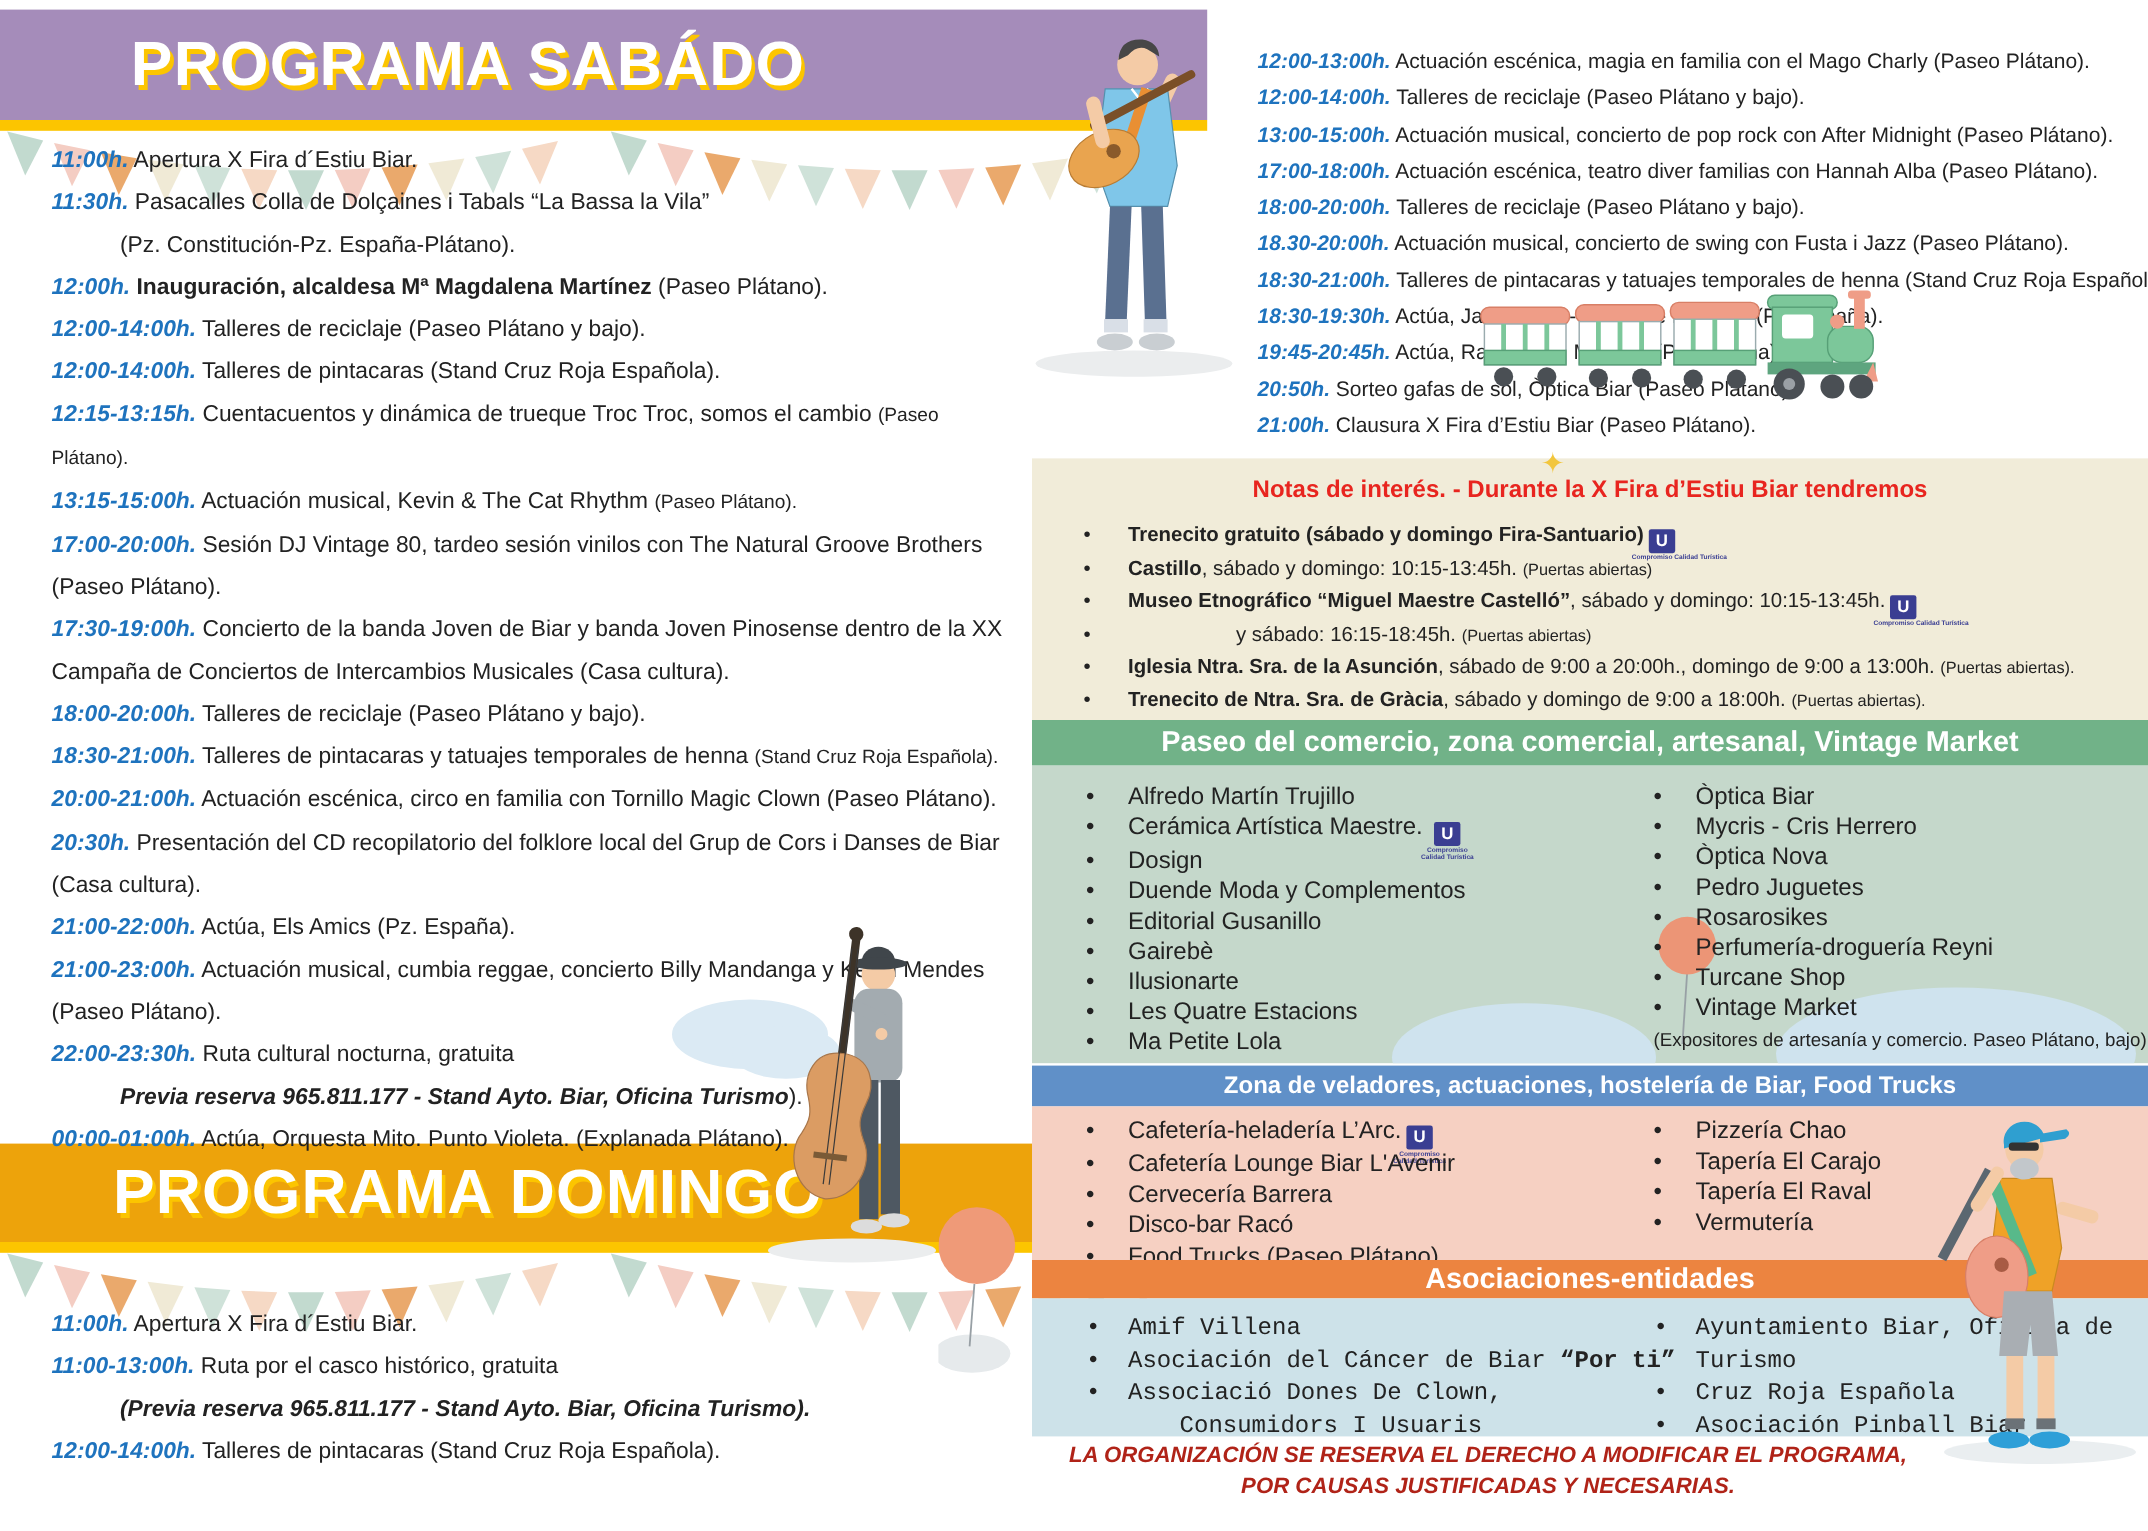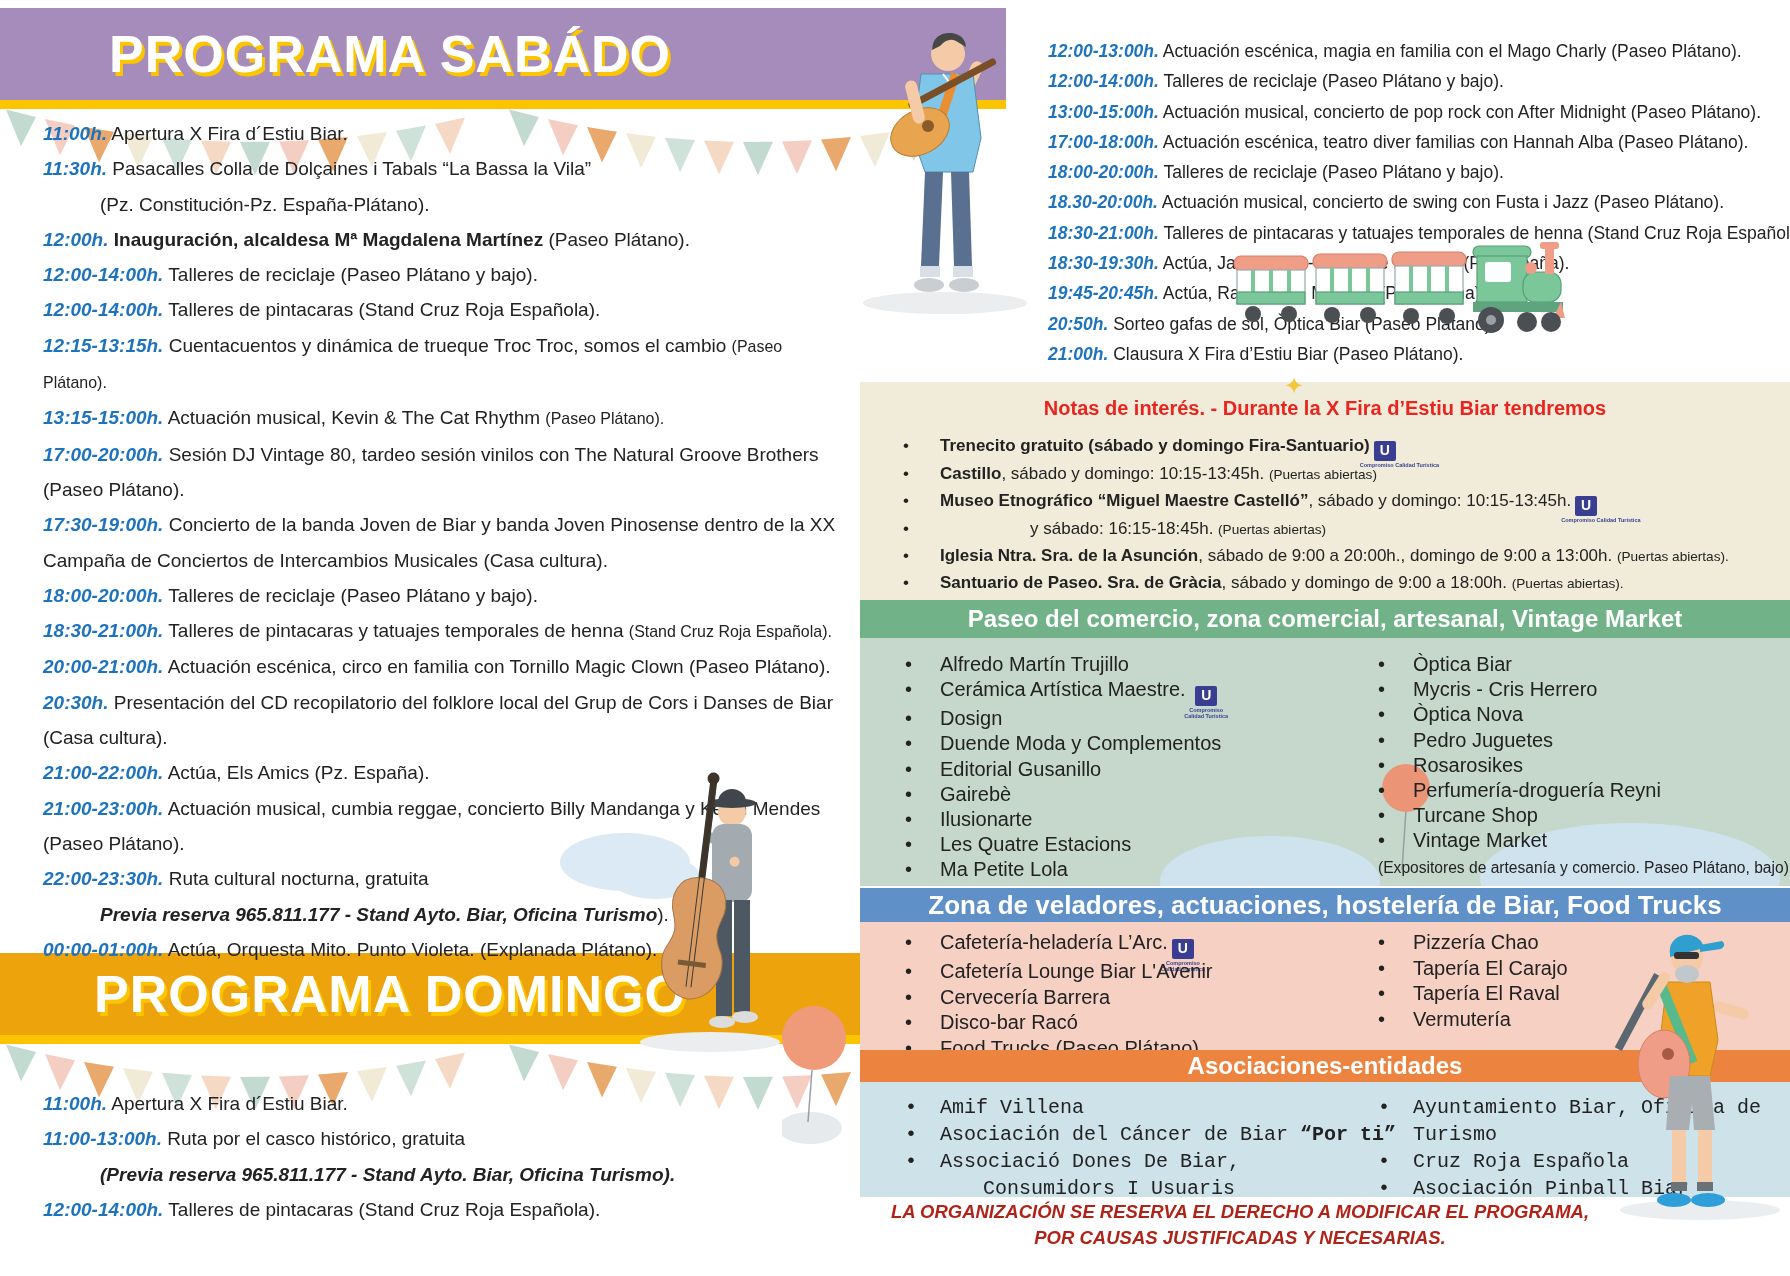--- a/index.html
+++ b/index.html
@@ -40,21 +40,21 @@
   #sparkle{position:absolute;left:1284px;top:372px;font-size:24px;color:#f2c63d;z-index:3;}
   #notes ul{margin:13px 0 0 43px;}
   #notes li{font-size:17px;line-height:26px;white-space:nowrap;padding-left:37px;}
   #notes li::before{left:0;}
   #notes li.ind{padding-left:127px;}
   #notes .sm{font-size:0.8em;}
   .b{font-weight:bold;}
 
   .shdr{text-align:center;color:#fff;font-weight:bold;z-index:2;}
   #hdr-green{top:600px;height:38px;line-height:38px;font-size:24px;background:var(--c-green);}
-  #hdr-blue{top:888px;height:34px;line-height:34px;font-size:26px;background:var(--c-blue);}
+  #hdr-blue{top:888px;height:34px;line-height:34px;font-size:20px;background:var(--c-blue);}
   #hdr-orange{top:1050px;height:32px;line-height:32px;font-size:24px;background:var(--c-orange);}
   #area-green{top:638px;height:248px;background:var(--c-greenbg);overflow:hidden;z-index:2;}
   #area-salmon{top:922px;height:128px;background:var(--c-salmonbg);z-index:2;}
   #area-ltblue{top:1082px;height:115px;background:var(--c-ltbluebg);z-index:2;font-family:Liberation Mono, monospace;}
 
   .blist{list-style:none;margin:0;padding:0;position:absolute;}
   .blist li{position:relative;padding-left:35px;}
   .blist li::before{content:"\2022";position:absolute;left:0;}
   .blist li.nb{padding-left:0;}
   .blist li.nb::before{content:"";}
@@ -190,21 +190,21 @@
     </div>
 
   <div class="rbox" id="notes">
     <h2>Notas de interés. - Durante la X Fira d’Estiu Biar tendremos</h2>
     <ul class="blist" style="position:static;">
         <li><span class="b">Trenecito gratuito (sábado y domingo Fira-Santuario)</span><span class="ct-logo"><span class="ct-glyph">U</span><span class="ct-caption">Compromiso Calidad Turística</span></span></li>
         <li><span class="b">Castillo</span><span>, sábado y domingo: 10:15-13:45h. </span><span class="sm">(Puertas abiertas)</span></li>
         <li><span class="b">Museo Etnográfico “Miguel Maestre Castelló”</span><span>, sábado y domingo: 10:15-13:45h.</span><span class="ct-logo"><span class="ct-glyph">U</span><span class="ct-caption">Compromiso Calidad Turística</span></span></li>
         <li class="ind"><span>y sábado: 16:15-18:45h. </span><span class="sm">(Puertas abiertas)</span></li>
         <li><span class="b">Iglesia Ntra. Sra. de la Asunción</span><span>, sábado de 9:00 a 20:00h., domingo de 9:00 a 13:00h. </span><span class="sm">(Puertas abiertas).</span></li>
-        <li><span class="b">Santuario de Paseo. Sra. de Gràcia</span><span>, sábado y domingo de 9:00 a 18:00h. </span><span class="sm">(Puertas abiertas).</span></li>
+        <li><span class="b">Trenecito de Ntra. Sra. de Gràcia</span><span>, sábado y domingo de 9:00 a 18:00h. </span><span class="sm">(Puertas abiertas).</span></li>
       </ul>
   </div>
   <span id="sparkle">✦</span>
 
   <div class="shdr" id="hdr-green">Paseo del comercio, zona comercial, artesanal, Vintage Market</div>
   <div class="rbox" id="area-green">
     <div class="cloud" style="left:300px;top:198px;width:220px;height:90px;background:#cfe3ee;"></div>
     <div class="cloud" style="left:620px;top:185px;width:300px;height:110px;background:#cfe3ee;"></div>
     <svg width="60" height="120" style="position:absolute;left:518px;top:122px;">
       <line x1="28" y1="50" x2="24" y2="110" stroke="#98a0a5" stroke-width="1.5"></line>
@@ -249,21 +249,21 @@
         <li><span>Tapería El Raval</span></li>
         <li><span>Vermutería</span></li>
       </ul>
   </div>
 
   <div class="shdr" id="hdr-orange">Asociaciones-entidades</div>
   <div class="rbox" id="area-ltblue">
     <ul class="blist col-l">
         <li><span>Amif Villena</span></li>
         <li><span>Asociación del Cáncer de Biar </span><span class="b">“Por ti”</span></li>
-        <li><span>Associació Dones De Biar,</span></li>
+        <li><span>Associació Dones De Clown,</span></li>
         <li class="nb ind"><span>Consumidors I Usuaris</span></li>
       </ul>
     <ul class="blist col-r">
         <li><span>Ayuntamiento Biar, Oficina de Turismo</span></li>
         <li><span>Cruz Roja Española</span></li>
         <li><span>Asociación Pinball Biar</span></li>
       </ul>
   </div>
 
   <div id="disclaimer">

